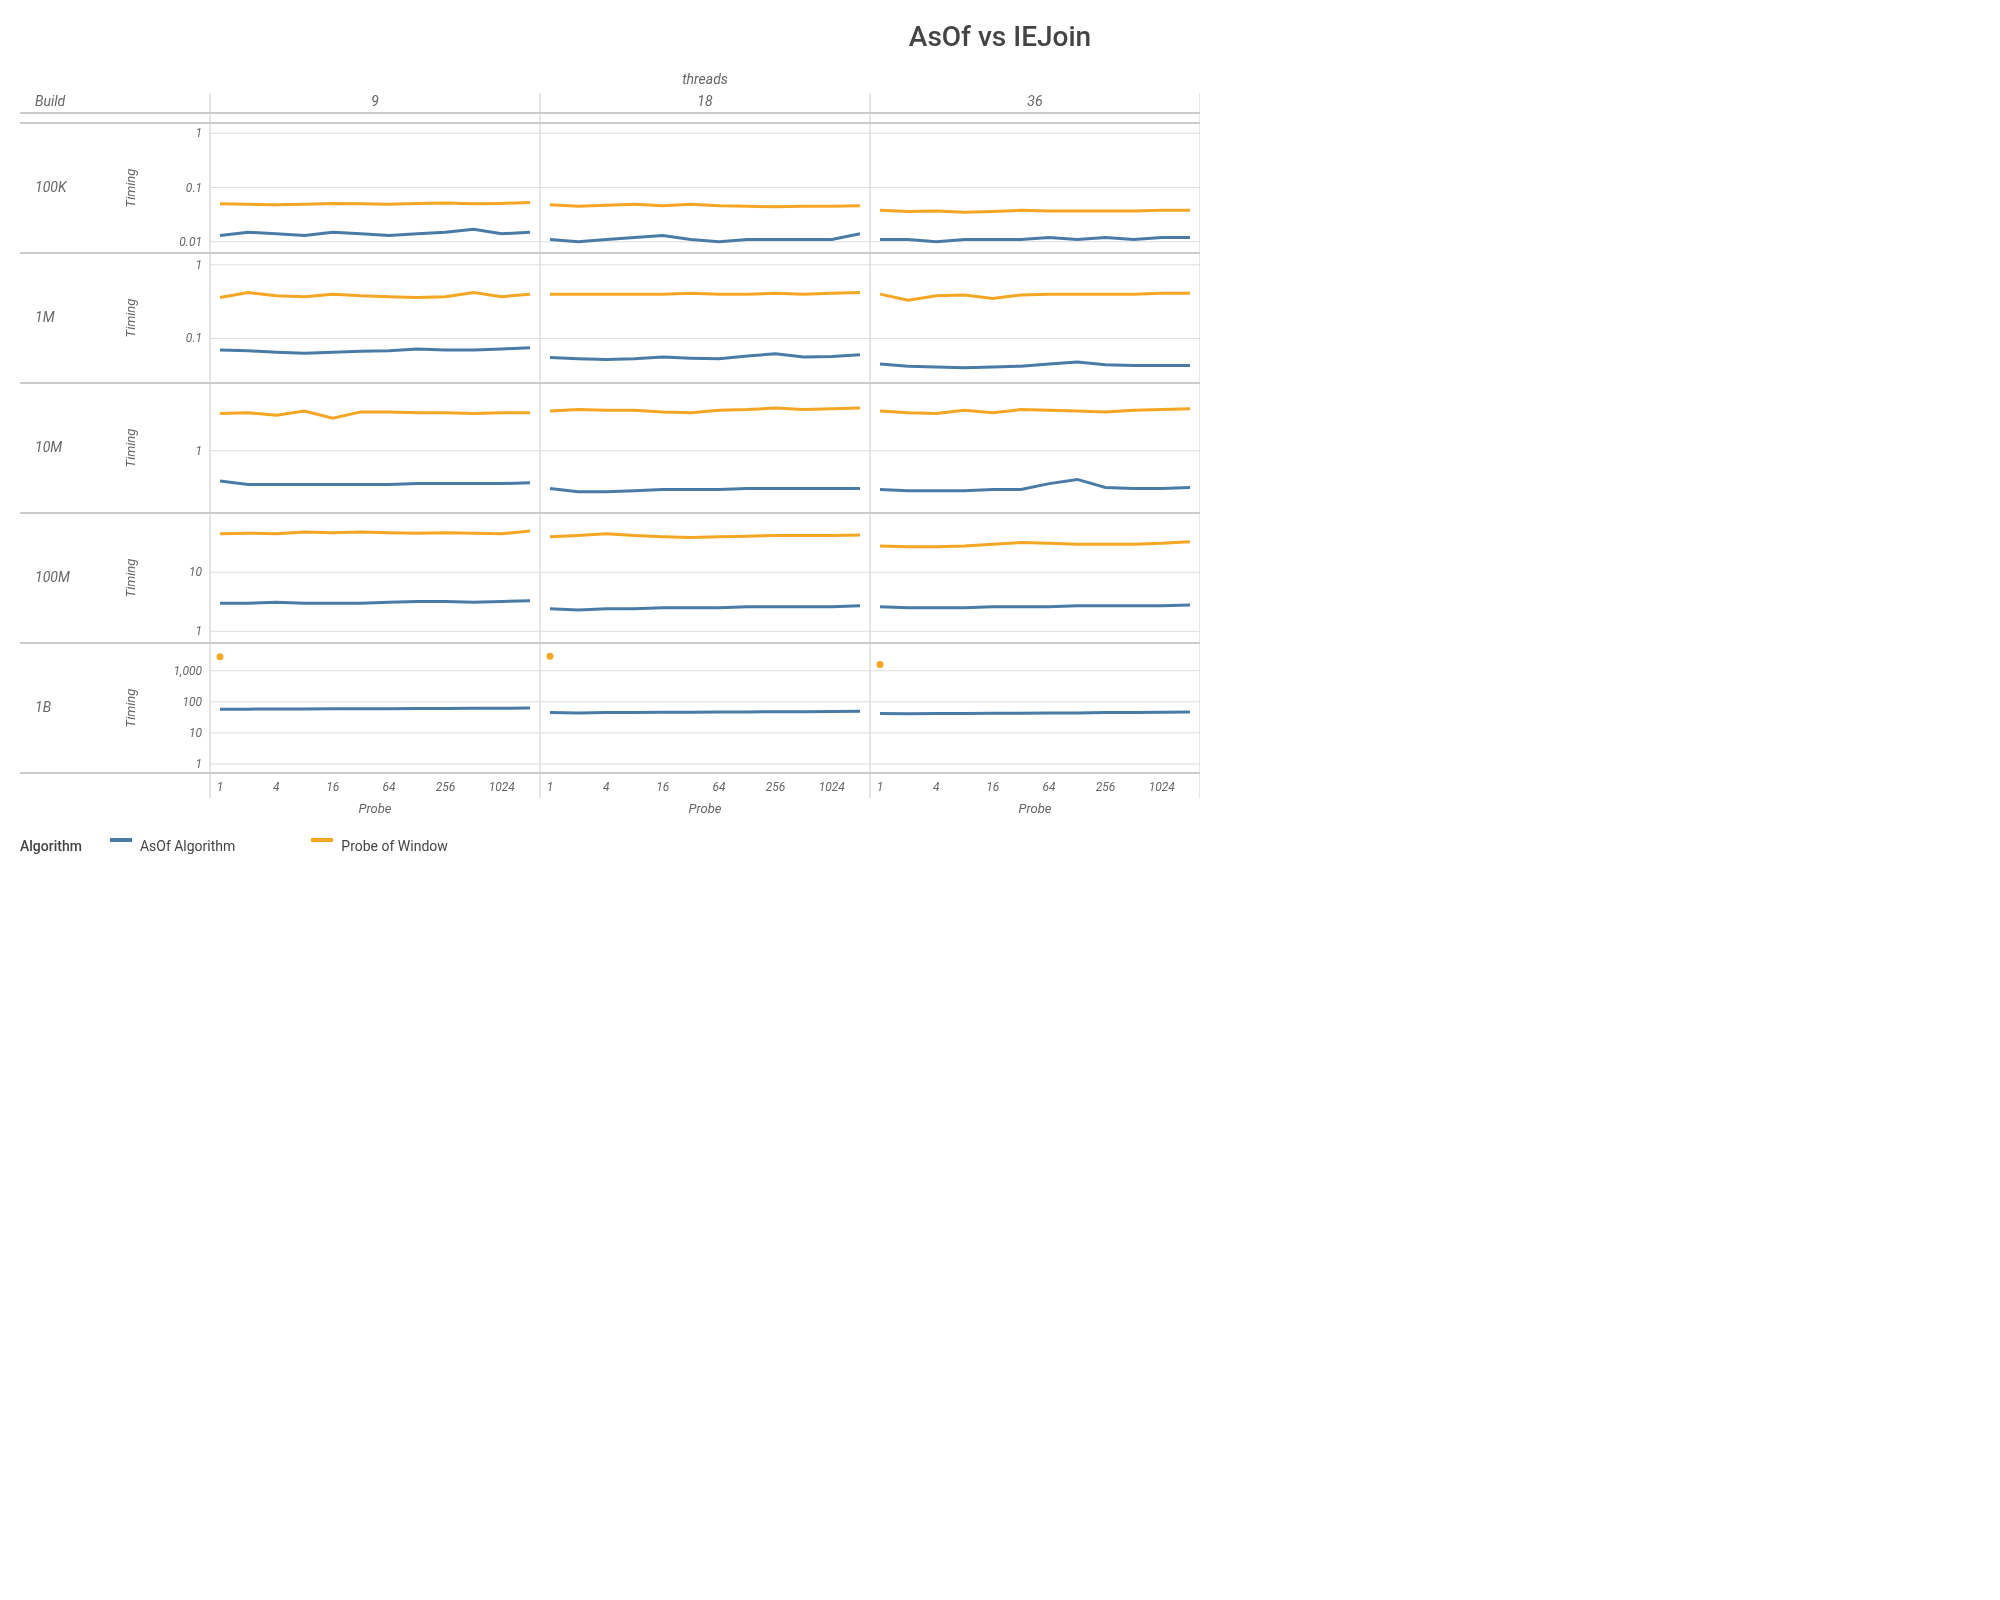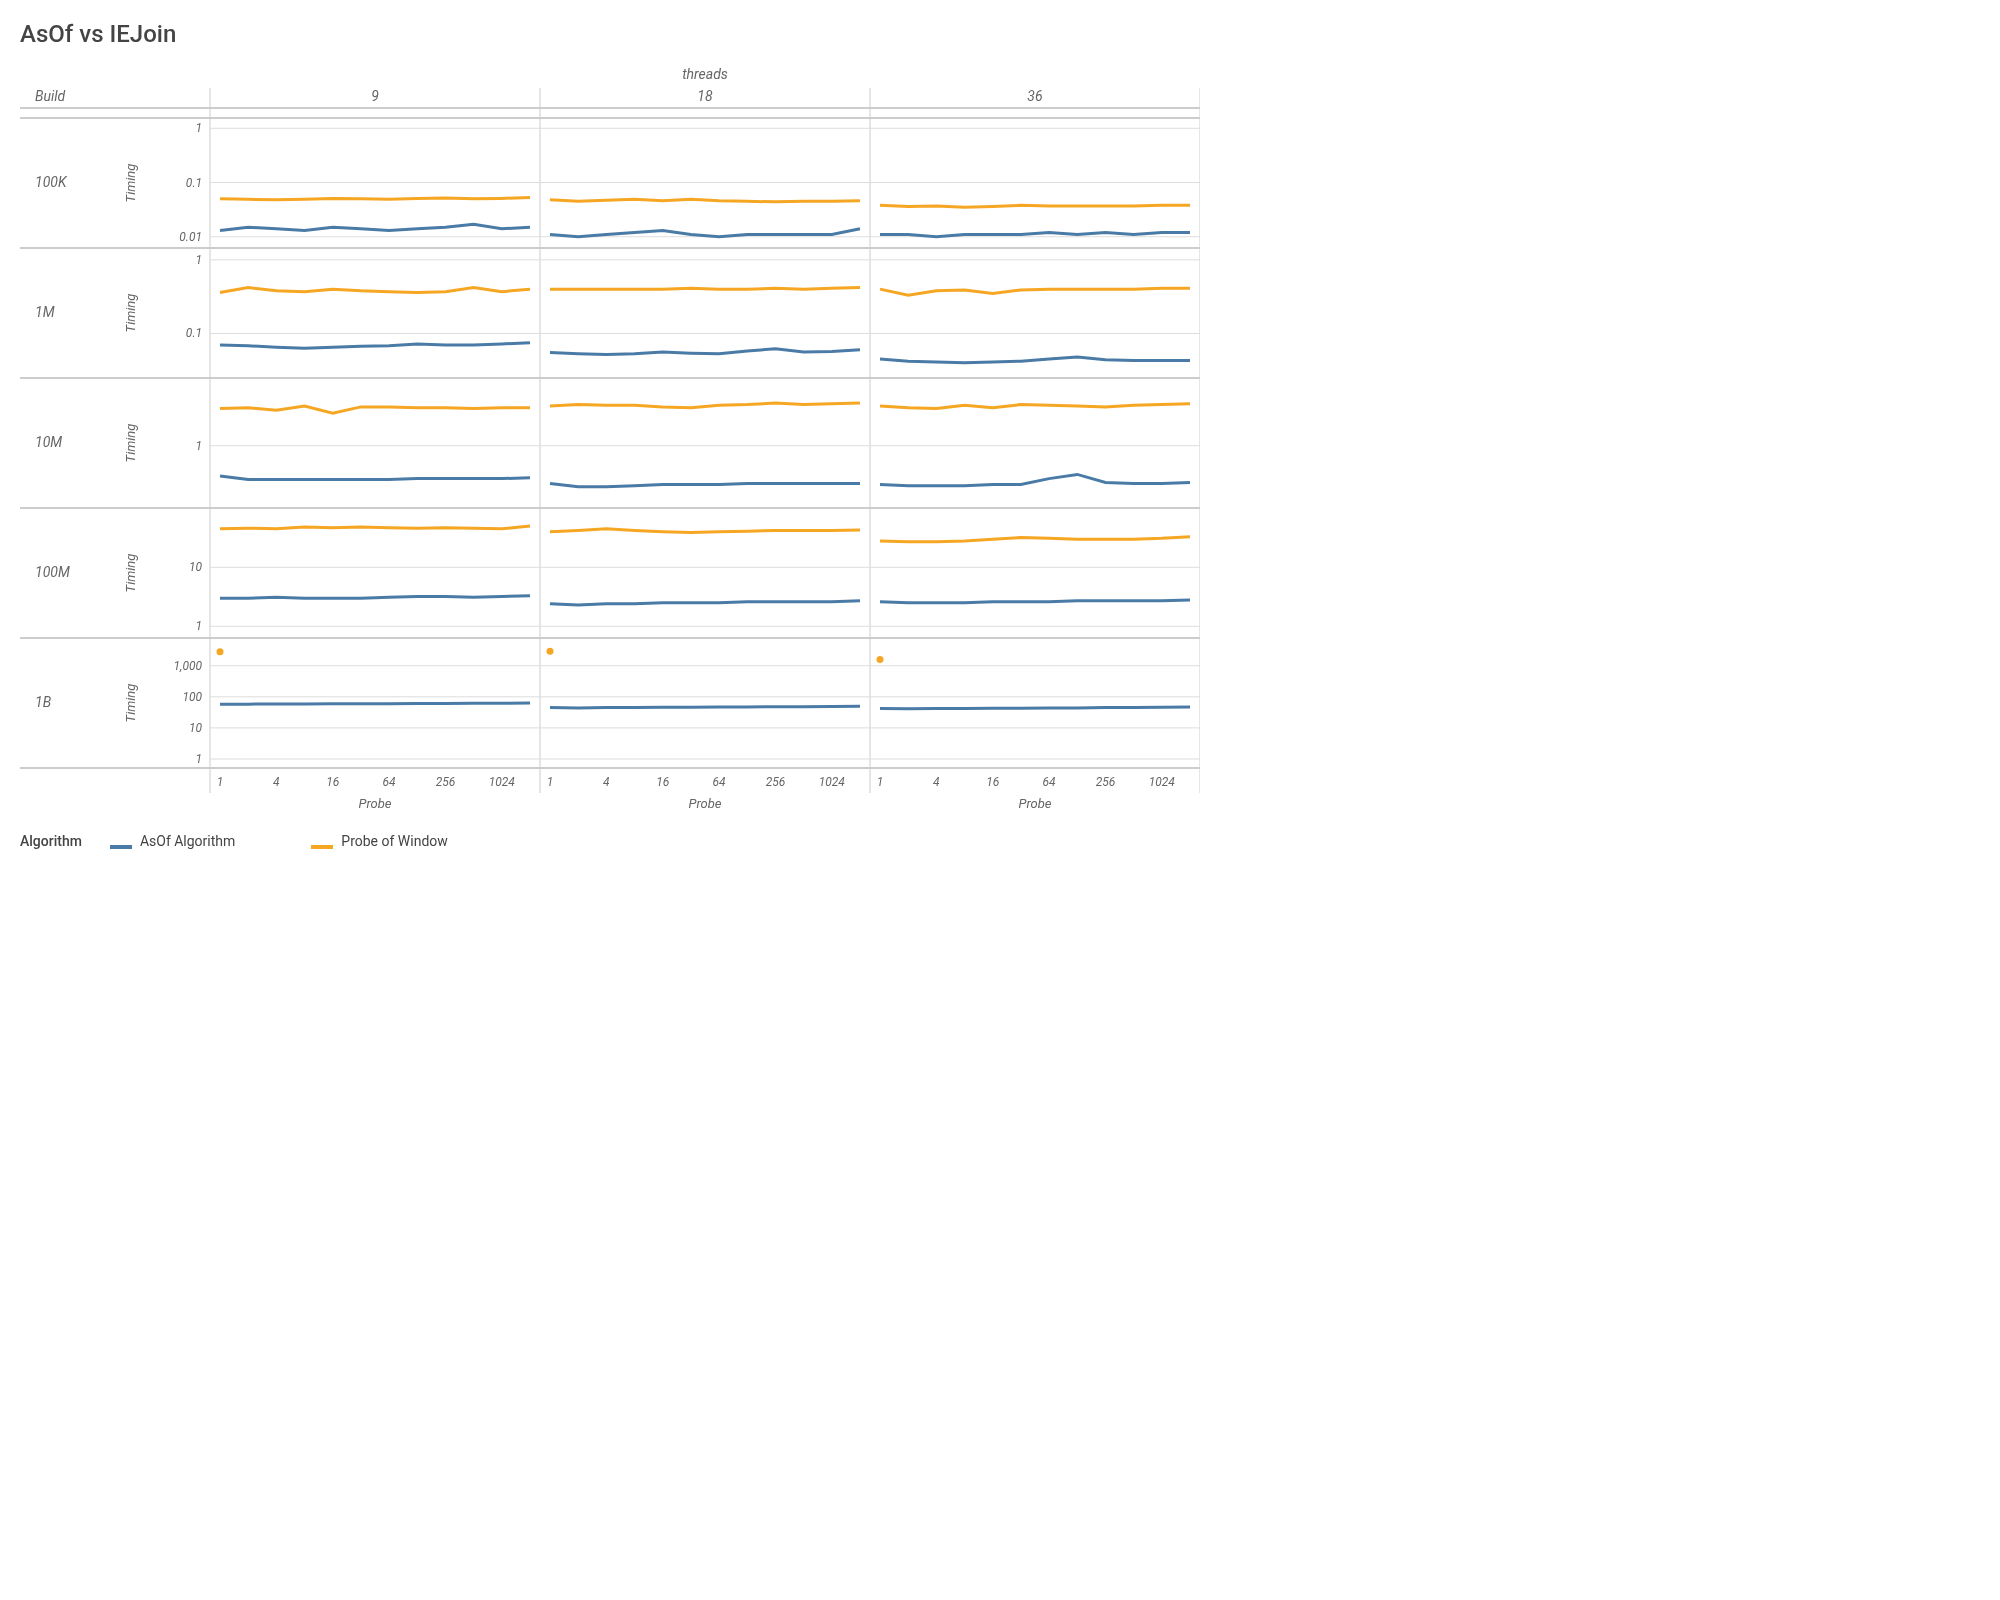--- a/index.html
+++ b/index.html
@@ -3,39 +3,40 @@
 <meta charset="utf-8">
 <style>
   body {
     font-family: -apple-system, BlinkMacSystemFont, "Segoe UI", Roboto, sans-serif;
     margin: 0;
     padding: 20px;
     background: #fff;
     color: #333;
   }
   .title {
-    font-size: 24px;
+    font-size: 28px;
     font-weight: 500;
     color: #444;
     margin-bottom: 15px;
+    text-align: center;
   }
   .chart-wrap {
     position: relative;
     font-style: italic;
   }
   svg { display: block; }
   .axis-label { font-size: 13px; fill: #666; }
   .tick-label { font-size: 12px; fill: #666; }
   .grid-line { stroke: #ddd; stroke-width: 1; }
   .row-border { stroke: #bbb; stroke-width: 1.5; }
   .col-border { stroke: #ccc; stroke-width: 1; }
   .series-asof { stroke: #4a7ba6; stroke-width: 3; fill: none; }
   .series-iej  { stroke: #f5a623; stroke-width: 3; fill: none; }
   .dot-iej { fill: #f5a623; }
-  .legend { display: flex; align-items: flex-end; gap: 8px; font-size: 14px; color: #444; margin-top: 10px; }
+  .legend { display: flex; align-items: flex-start; gap: 8px; font-size: 14px; color: #444; margin-top: 10px; }
   .legend-swatch { width: 22px; height: 4px; display: inline-block; }
   .ylabel { font-size: 13px; fill: #666; }
   .build-label { font-size: 14px; fill: #666; }
   .header-label { font-size: 14px; fill: #666; }
 </style>
 </head>
 <body>
 
 <div class="title">AsOf vs IEJoin</div>
 

